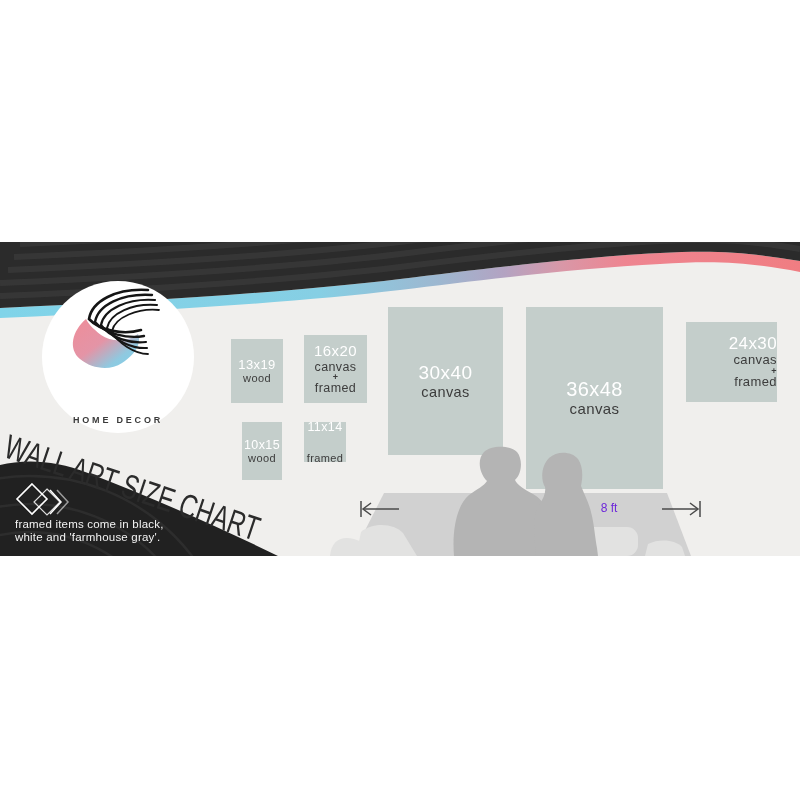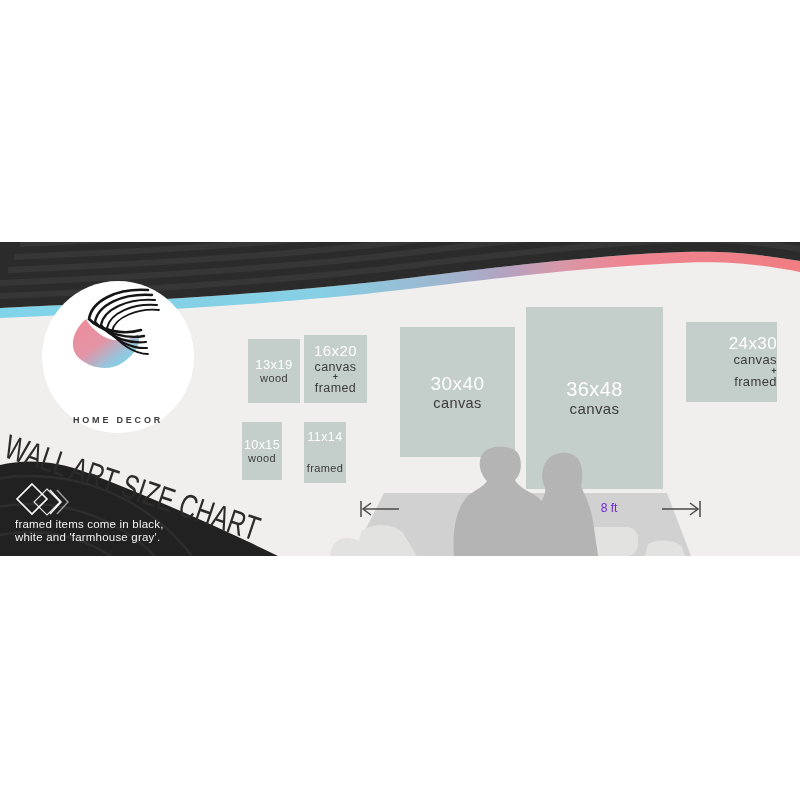--- a/index.html
+++ b/index.html
@@ -8,29 +8,29 @@
   .band{position:absolute;left:0;top:242px;width:800px;height:314px;background:#f0efed;overflow:hidden;}
   svg.bg{position:absolute;left:0;top:0;z-index:1;}
   svg.fg{position:absolute;left:0;top:0;z-index:3;}
 
   
   .art{position:absolute;background:#c4cecb;display:flex;flex-direction:column;align-items:center;
        justify-content:center;text-align:center;z-index:2;letter-spacing:.4px;}
   .art .size{color:#ffffff;font-weight:500;line-height:1.12;}
   .art .mat{color:#3c3c3c;font-weight:500;line-height:1.12;}
   .art .plus{color:#3c3c3c;font-size:9px;line-height:7px;font-weight:700;}
-  .r1{left:231px;top:97px;width:52px;height:64px;margin-left:17px;}
+  .r1{left:231px;top:97px;width:52px;height:64px;}
   .r1 .size{font-size:13px;} .r1 .mat{font-size:11px;}
   .r2{left:304px;top:93px;width:63px;height:68px;}
   .r2 .size{font-size:15px;} .r2 .mat{font-size:12.5px;}
   .r3{left:242px;top:180px;width:40px;height:58px;}
   .r3 .size{font-size:12.5px;} .r3 .mat{font-size:11px;}
-  .r4{left:304px;top:180px;width:42px;height:61px;gap:18px;}
+  .r4{left:304px;top:180px;width:42px;height:40px;gap:18px;}
   .r4 .size{font-size:12.5px;} .r4 .mat{font-size:11px;}
-  .r5{left:400px;top:65px;width:115px;height:130px;margin-top:20px;}
+  .r5{left:388px;top:65px;width:115px;height:148px;}
   .r5 .size{font-size:19px;} .r5 .mat{font-size:14.5px;}
   .r6{left:526px;top:45px;width:137px;height:182px;margin-top:20px;}
   .r6 .size{font-size:20px;} .r6 .mat{font-size:15px;}
   .r7{left:686px;top:80px;width:91px;height:80px;align-items:flex-end;}
   .r7 .size{font-size:17px;} .r7 .mat{font-size:13px;}
 
   
   .logo{position:absolute;left:42px;top:39px;width:152px;height:152px;background:#ffffff;
         border-radius:50%;z-index:4;}
   .logo svg{position:absolute;left:0;top:0;}

